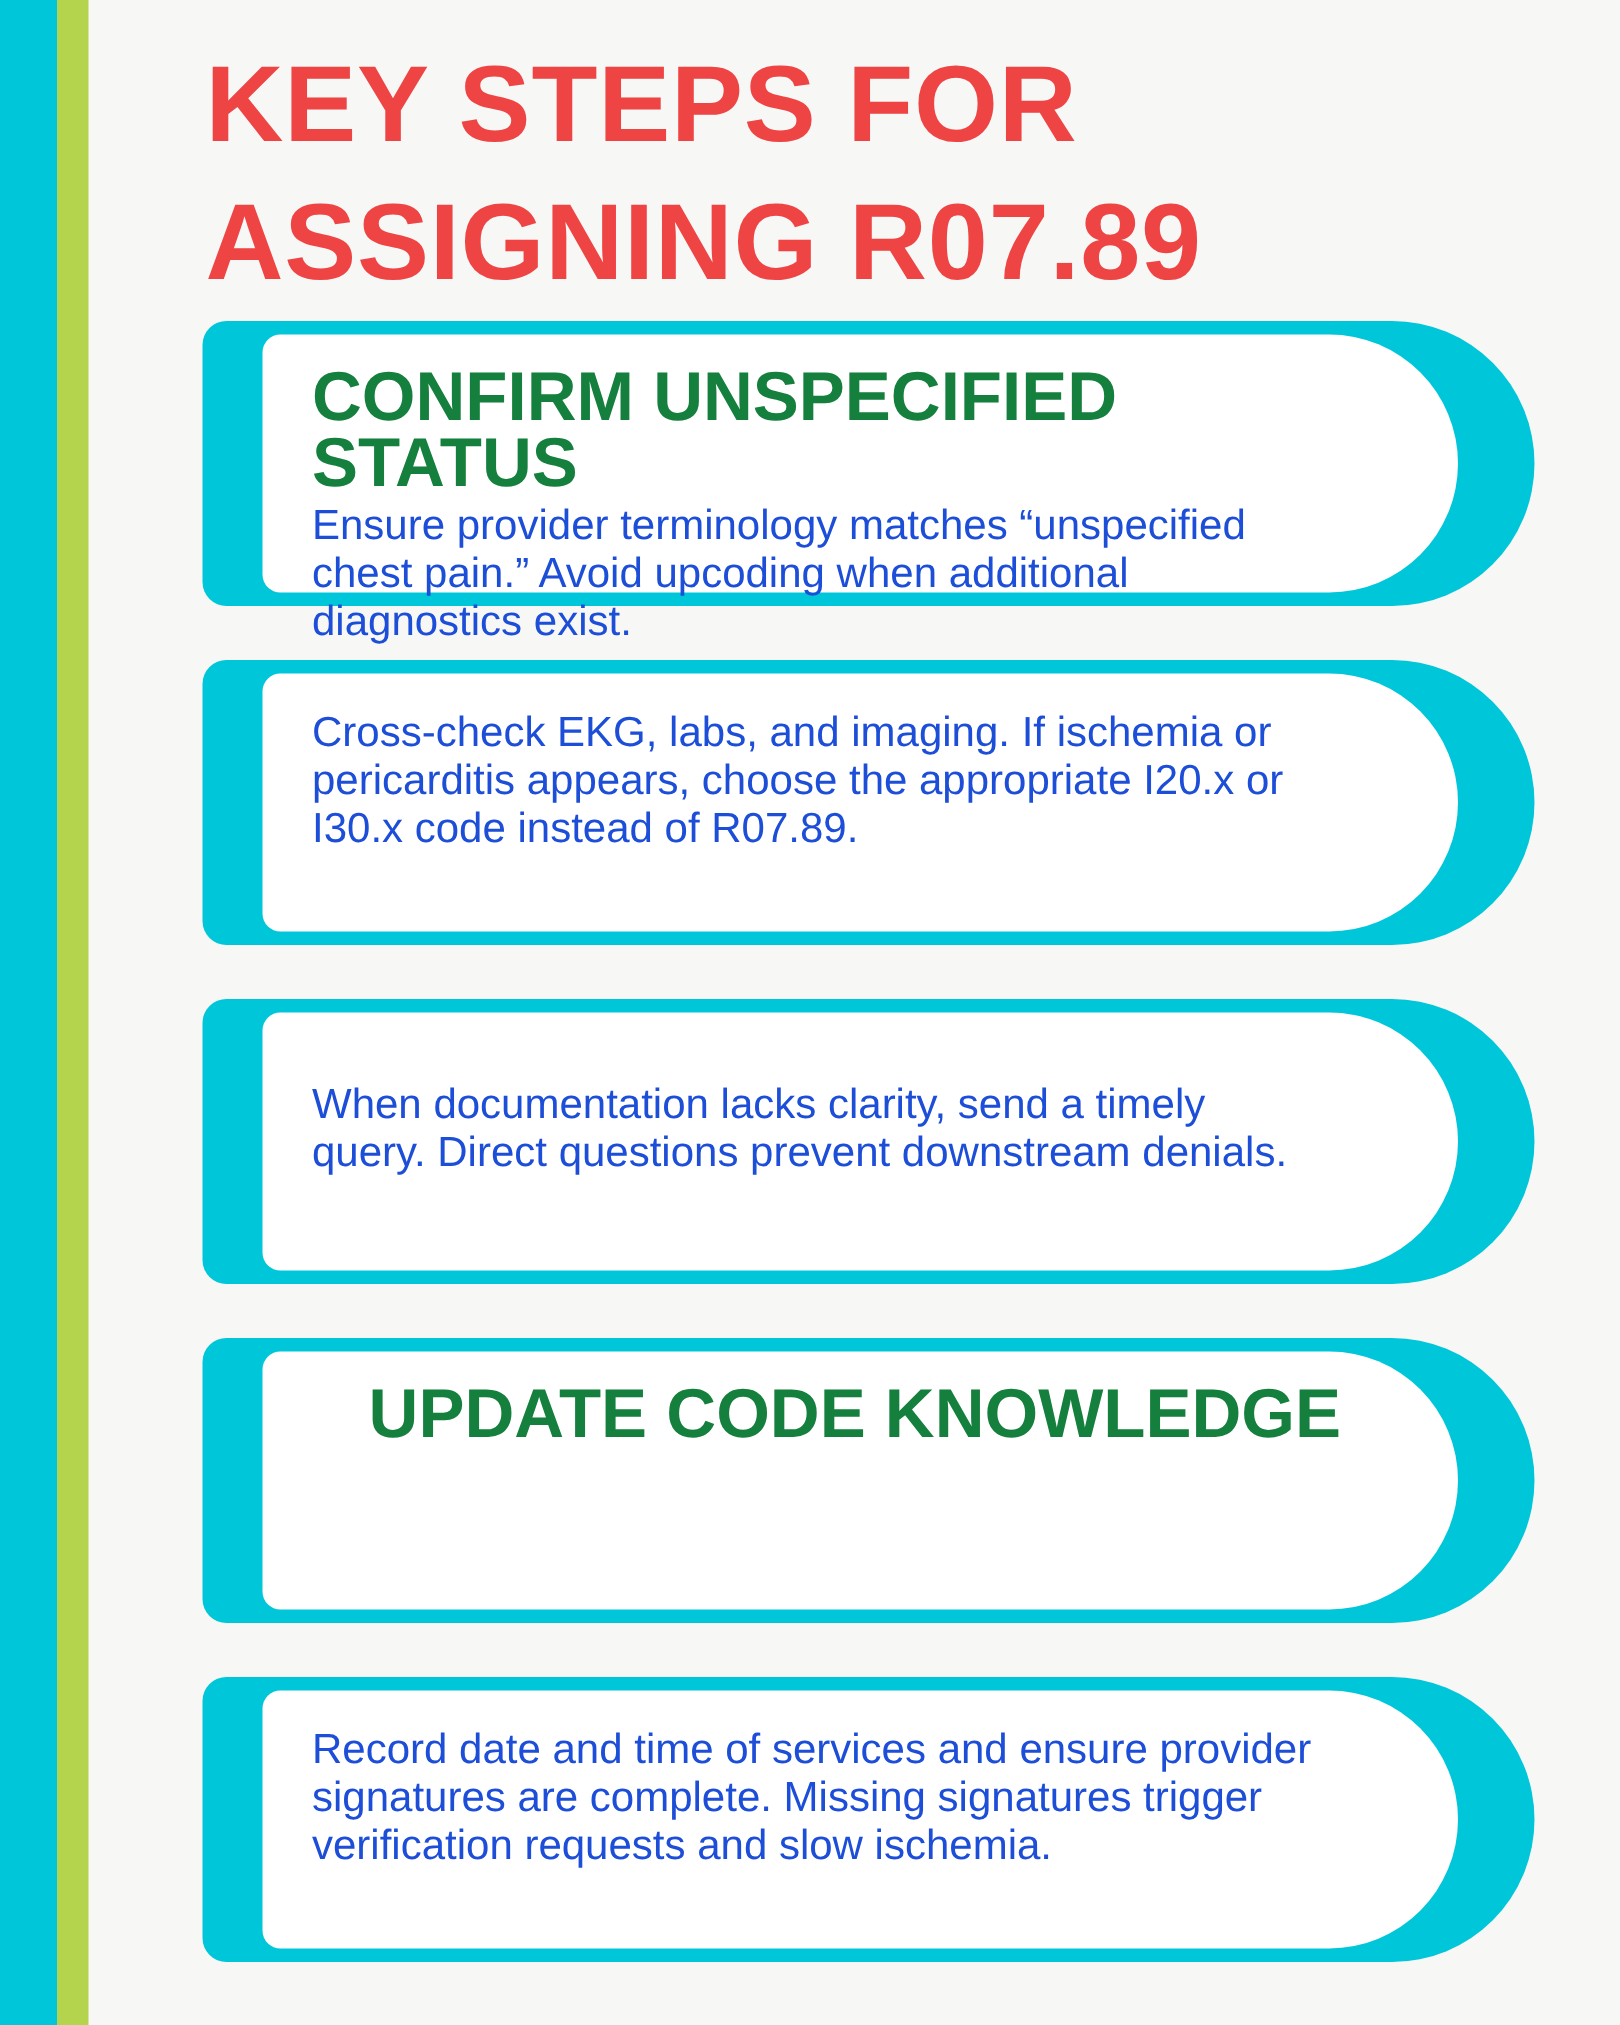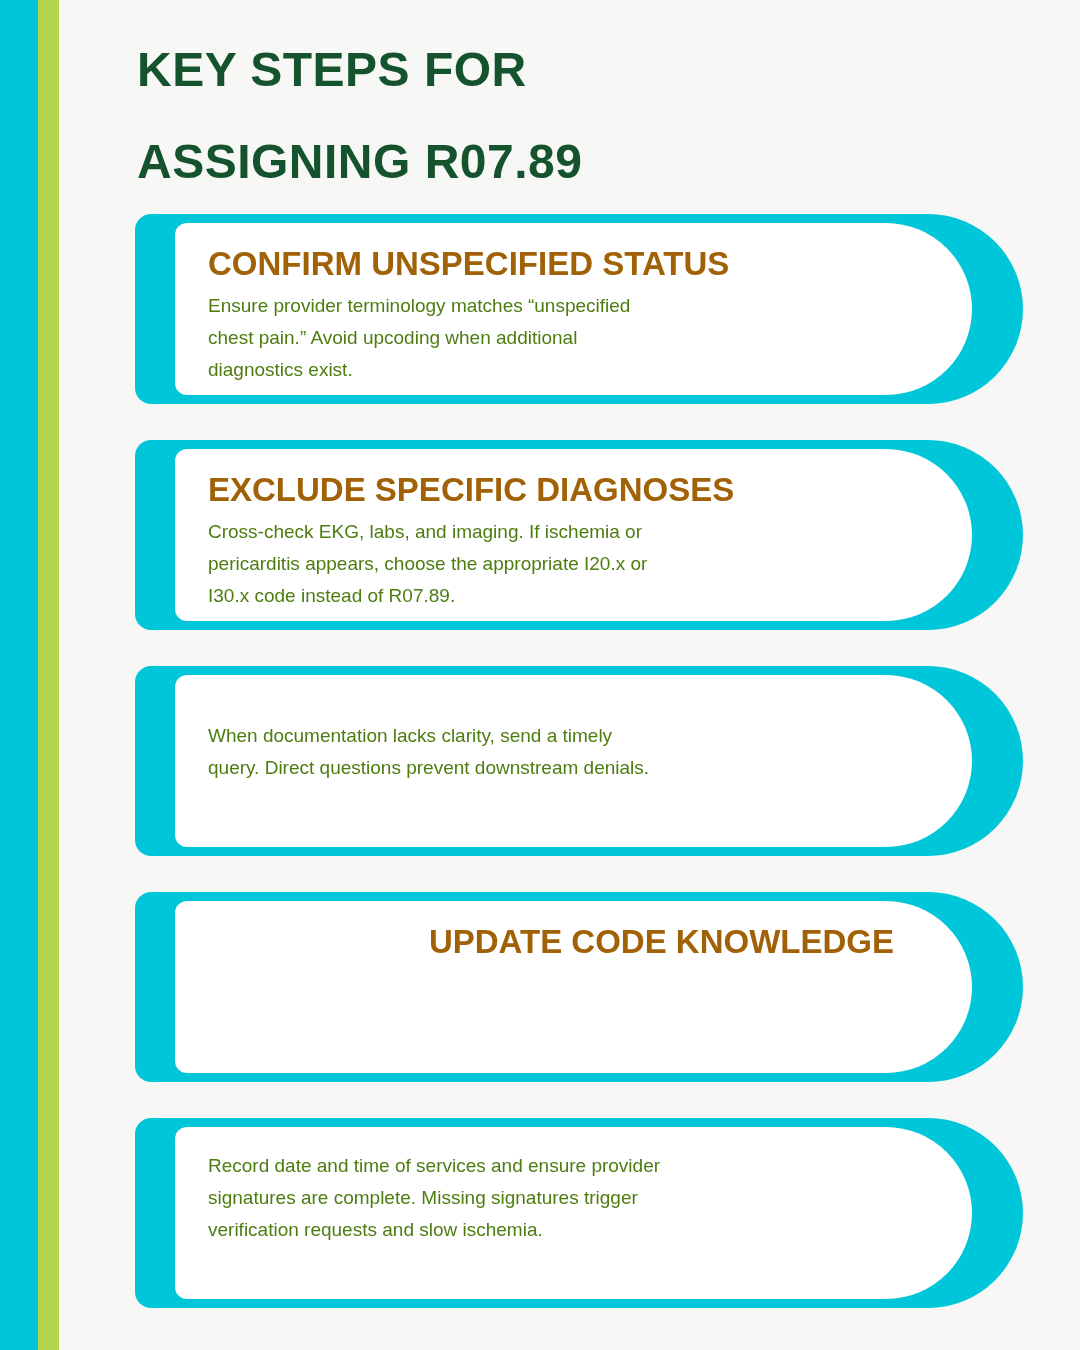--- a/index.html
+++ b/index.html
@@ -20,25 +20,25 @@
     height: 1350px;
   }
   .stripe.cyan  { left: 0;    width: 38px; background: #00c6da; }
   .stripe.green { left: 38px; width: 21px; background: #b5d44e; }
 
   .page-title {
     position: absolute;
     left: 137px;
     top: 24px;
     margin: 0;
-    font-size: 48px;
+    font-size: 72px;
     line-height: 92px;
     font-weight: 800;
     letter-spacing: 0.5px;
-    color: #14532d;
+    color: #ef4444;
     white-space: pre-line;
   }
 
   .card {
     position: absolute;
     left: 135px;
     width: 888px;
     height: 190px;
     background: #00c6da;
     border-radius: 16px 95px 95px 16px;
@@ -49,30 +49,30 @@
     top: 9px;
     width: 797px;
     height: 172px;
     background: #ffffff;
     border-radius: 12px 86px 86px 12px;
     box-sizing: border-box;
     padding: 19px 78px 0 33px;
   }
   .card-heading {
     margin: 0;
-    font-size: 33px;
+    font-size: 46px;
     line-height: 44px;
     font-weight: 700;
-    color: #a16207;
+    color: #15803d;
   }
   .card-body {
     margin: 4px 0 0 0;
-    font-size: 19px;
+    font-size: 28px;
     line-height: 32px;
-    color: #4d7c0f;
+    color: #1d4ed8;
     white-space: pre-line;
   }
   .card.pos-1 { top: 214px; }
   .card.pos-2 { top: 440px; }
   .card.pos-3 { top: 666px; }
   .card.pos-4 { top: 892px; text-align: right; }
   .card.pos-5 { top: 1118px; }
   .card.extra-gap .card-body { margin-top: 26px; }
 </style>
 </head>
@@ -88,21 +88,20 @@
   <div class="card-inner">
     <h2 class="card-heading">CONFIRM UNSPECIFIED STATUS</h2>
     <p class="card-body">Ensure provider terminology matches “unspecified
 chest pain.” Avoid upcoding when additional
 diagnostics exist.</p>
   </div>
 </div>
 
 <div class="card pos-2">
   <div class="card-inner">
-    <h2 class="card-heading">EXCLUDE SPECIFIC DIAGNOSES</h2>
     <p class="card-body">Cross-check EKG, labs, and imaging. If ischemia or
 pericarditis appears, choose the appropriate I20.x or
 I30.x code instead of R07.89.</p>
   </div>
 </div>
 
 <div class="card pos-3 extra-gap">
   <div class="card-inner">
     <p class="card-body">When documentation lacks clarity, send a timely
 query. Direct questions prevent downstream denials.</p>

